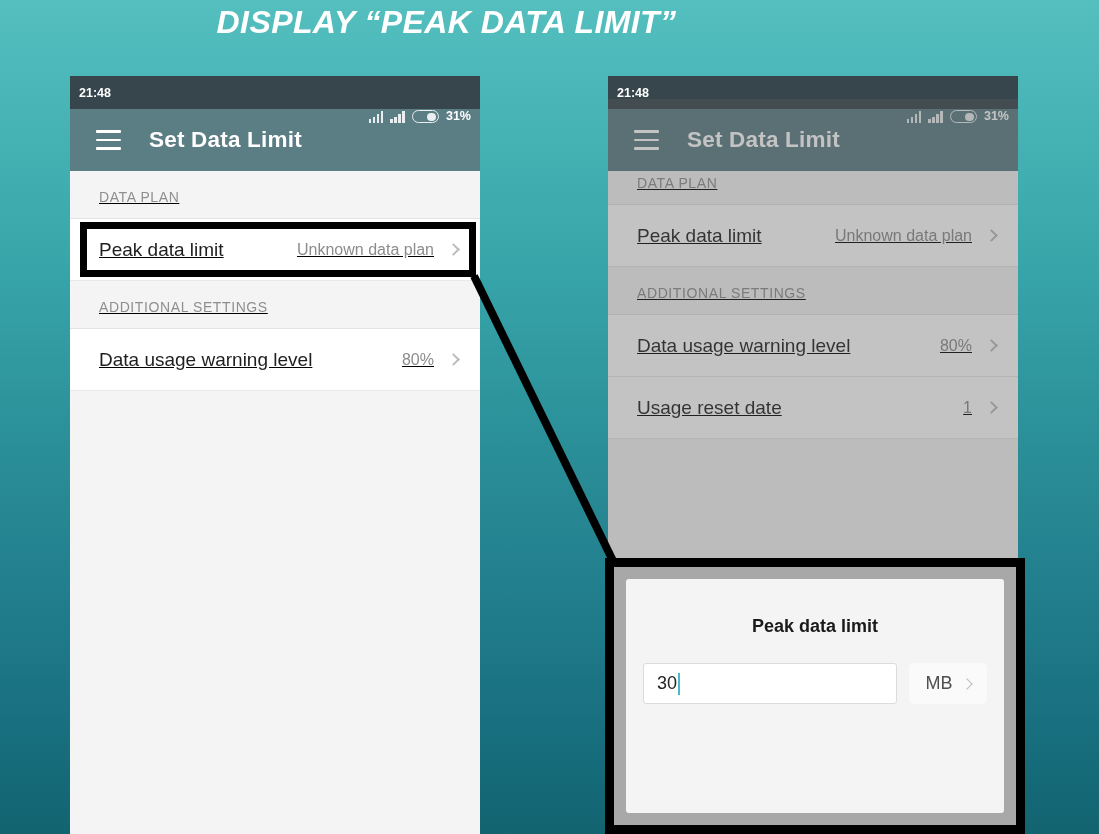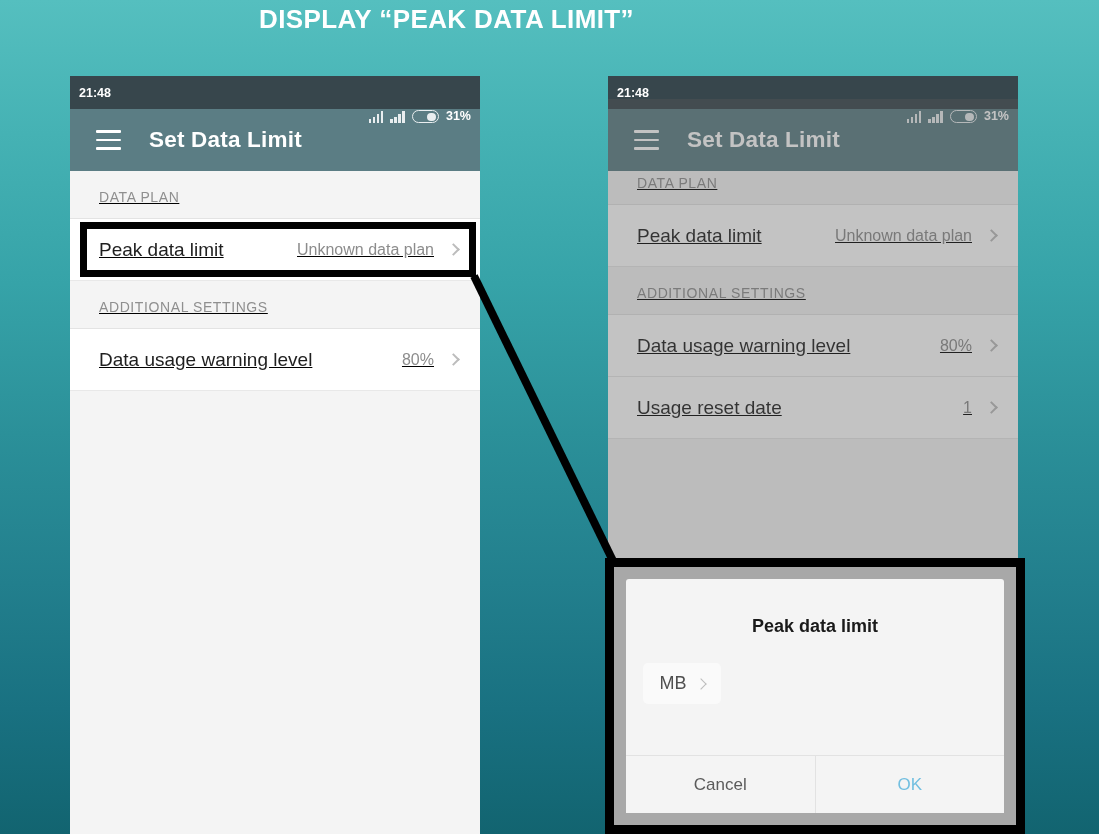--- a/index.html
+++ b/index.html
@@ -7,21 +7,21 @@
   body {
     font-family:"Liberation Sans", sans-serif;
     background:linear-gradient(to bottom,#55bfbf 0%,#45b2b4 16%,#36a3a8 34%,#2b9099 52%,#227f8d 70%,#197181 85%,#126470 100%);
     position:relative;
   }
 
   
   #banner-title {
     position:absolute; top:4px; left:0; width:893px;
     text-align:center; color:#ffffff;
-    font-size:26px; font-weight:bold; letter-spacing:.4px;
+    font-size:32px; font-weight:bold; letter-spacing:.4px;font-style:italic;
   }
 
   
   .phone { position:absolute; overflow:hidden; background:#f4f4f4; }
   #phone-left  { left:70px;  top:76px; width:410px; height:758px; }
   #phone-right { left:608px; top:76px; width:410px; height:494px; }
 
   .statusbar {
     height:33px; background:#37464c; color:#ffffff;
     display:flex; align-items:center; padding:0 9px;
@@ -239,23 +239,23 @@
 <div id="highlight-box"></div>
 
 <svg id="connector">
   <line x1="474" y1="276" x2="615" y2="565" stroke="#000000" stroke-width="8"></line>
 </svg>
 
 <div id="dialog-frame">
   <div id="dialog">
     <div class="dlg-title">Peak data limit</div>
     <div class="dlg-body">
+      <div class="dlg-input">
+        <span placeholder="">30</span>
+          <span class="caret"></span>
+      </div>
       <div class="dlg-unit">
         <span>MB</span>
         <span class="chev"></span>
       </div>
     </div>
-    <div class="dlg-actions">
-      <div class="dlg-btn cancel">Cancel</div>
-      <div class="dlg-btn ok">OK</div>
-    </div>
   </div>
 </div>
 
 </body></html>

